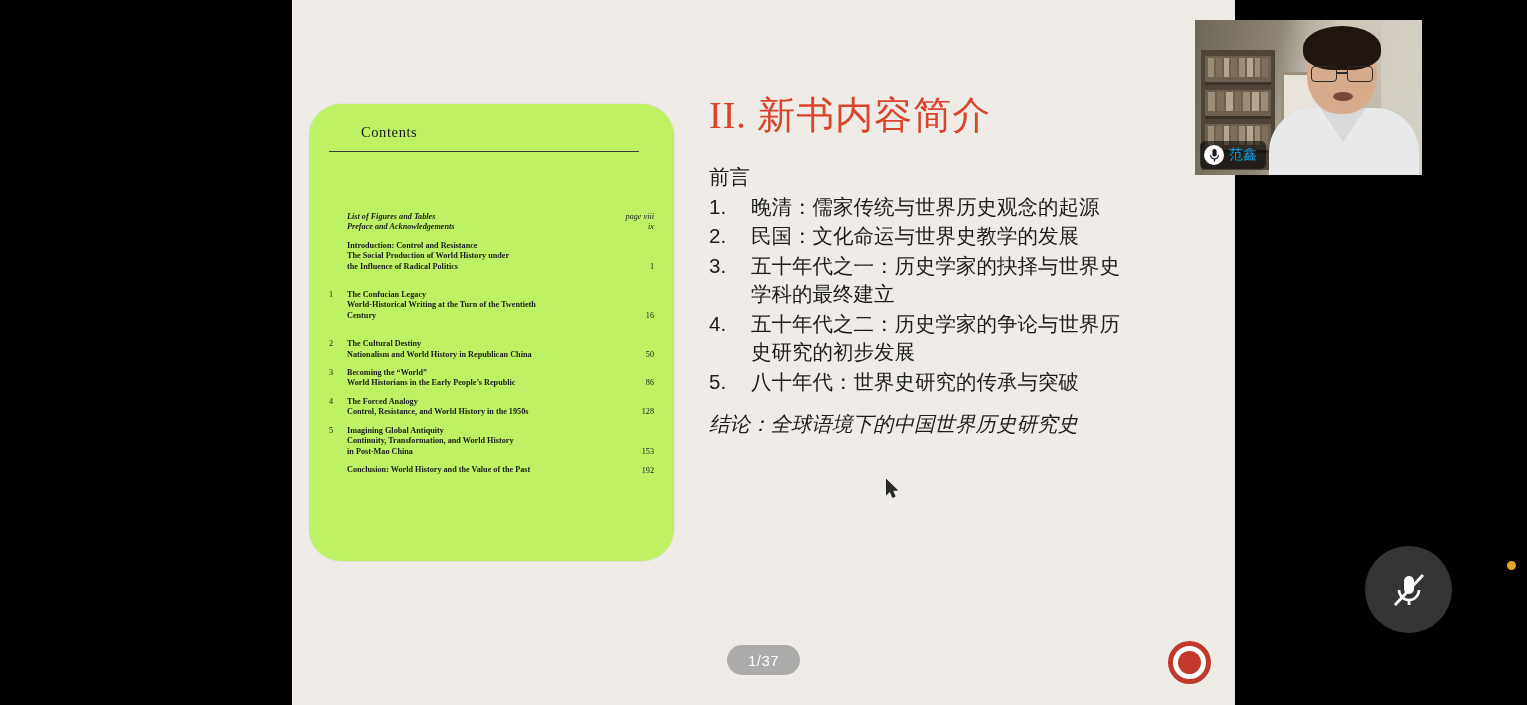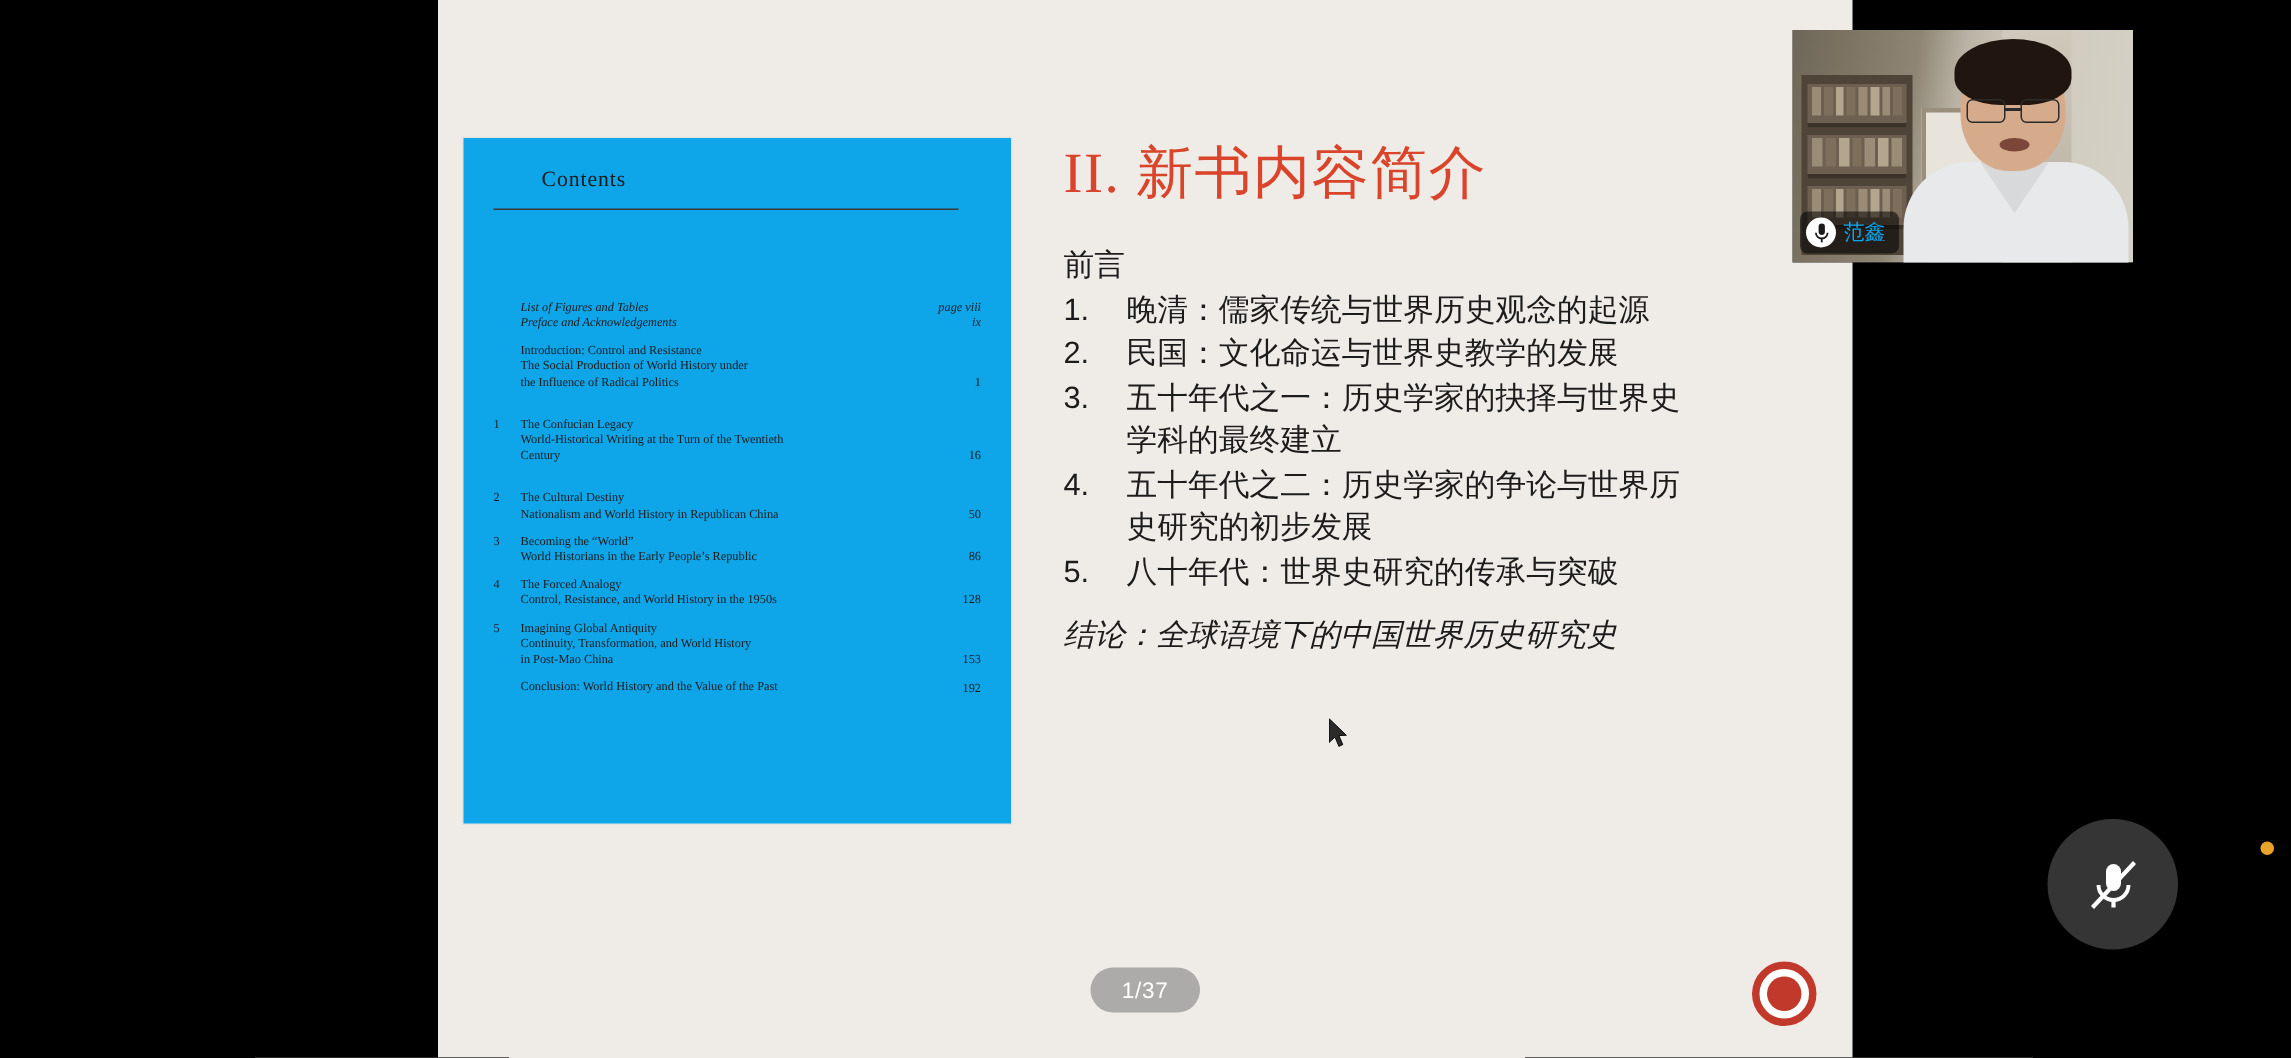--- a/index.html
+++ b/index.html
@@ -26,25 +26,26 @@
     top: 0px;
     width: 943px;
     height: 705px;
     background: #efece7;
   }
 
   
   .book-page {
     position: absolute;
     left: 17px;
-    top: 92px;
+    top: 104px;
     width: 365px;
     height: 457px;
-    background: #0ea5e9;
+    background: #bef264;
     box-shadow: 0 0 0 1px rgba(0,0,0,0.03);
+    border-radius: 32px;
   }
   .book-title {
     position: absolute;
     left: 52px;
     top: 20px;
     font-family: "Liberation Serif", serif;
     font-size: 14.5px;
     color: #1a1a1a;
     letter-spacing: 0.6px;
   }
@@ -73,20 +74,21 @@
     position: absolute;
     left: 0;
     top: 0;
     width: 14px;
     font-size: 8.2px;
     text-align: left;
   }
   .toc-lines {
     margin-left: 18px;
     padding-right: 42px;
+    font-weight: bold;
   }
   .toc-line {
     font-size: 8.2px;
     line-height: 10.4px;
     white-space: nowrap;
     overflow: hidden;
   }
   .toc-line.italic { font-style: italic; }
   .toc-page {
     position: absolute;

